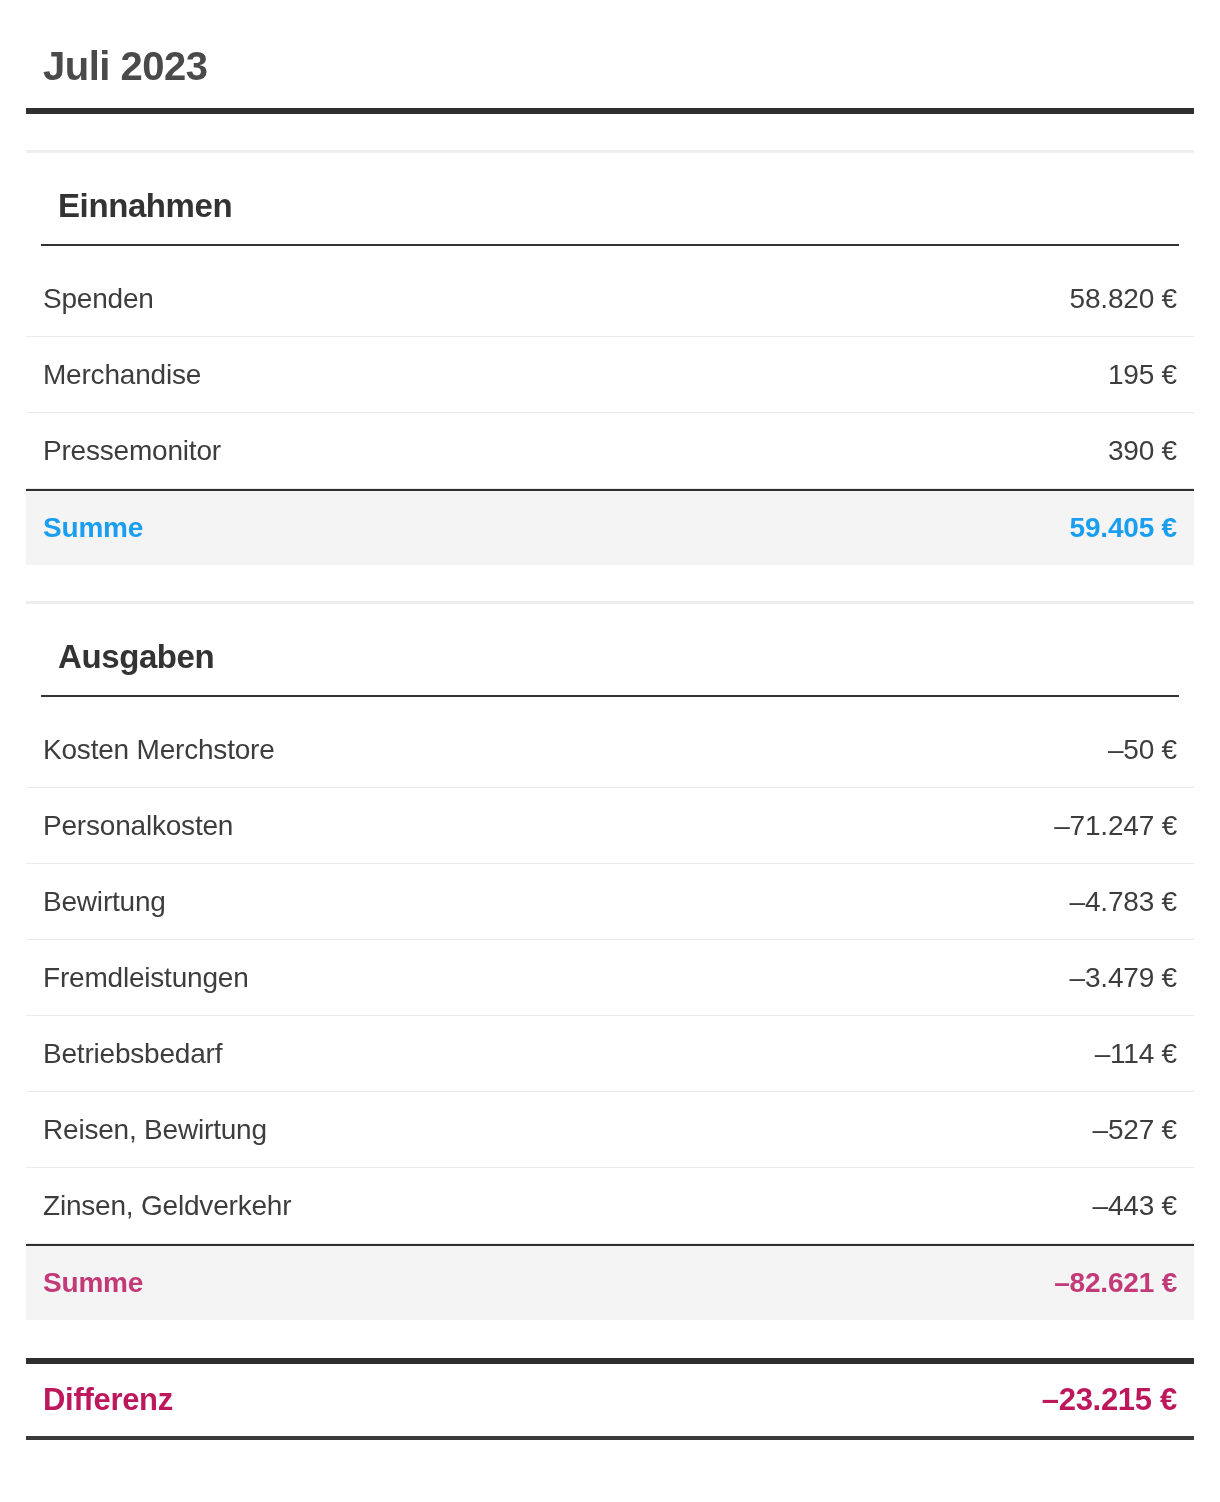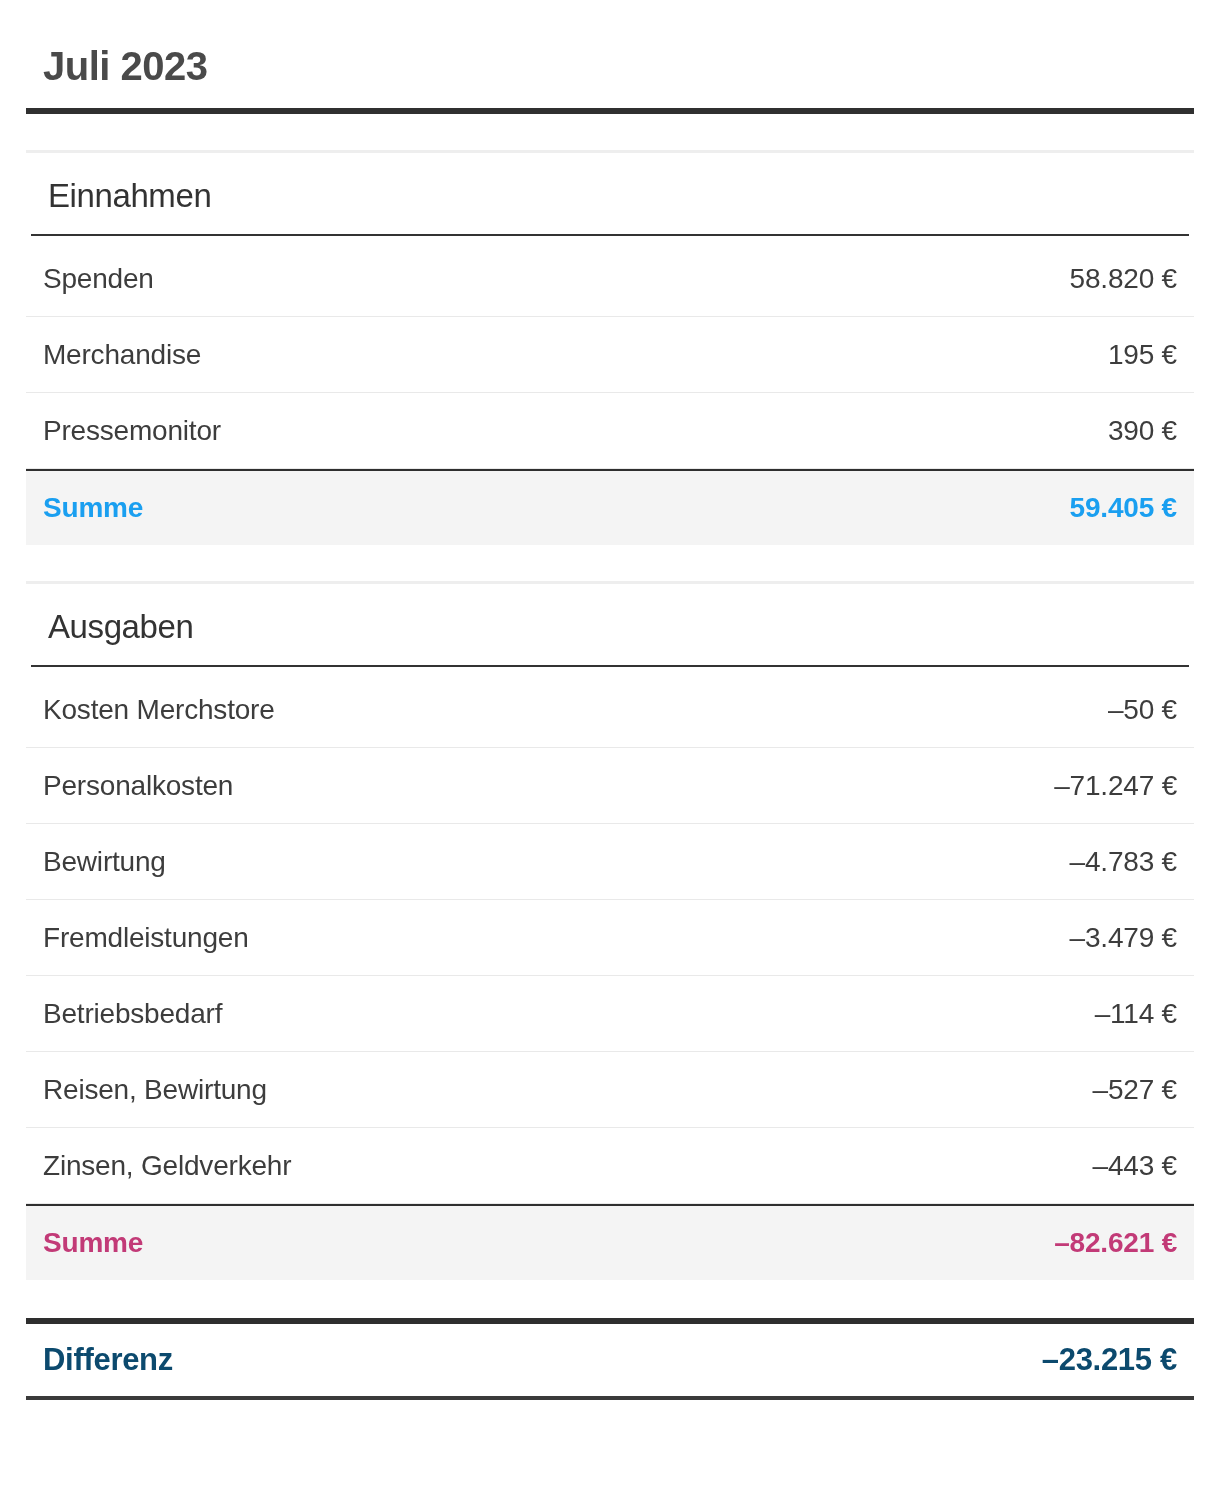--- a/index.html
+++ b/index.html
@@ -27,27 +27,27 @@
     color: #4a4a4a;
     letter-spacing: -0.5px;
     border-bottom: 6px solid #303030;
   }
   
   .section {
     margin-top: 36px;
     border-top: 3px solid #eeeeee;
   }
   .section-heading {
-    margin: 5px;
+    margin: 15px;
     height: 78px;
     display: flex;
     align-items: center;
     padding: 0 17px;
     font-size: 33px;
-    font-weight: normal;
+    font-weight: bold;
     color: #333333;
     letter-spacing: -0.4px;
     border-bottom: 2px solid #333333;
   }
   .row {
     height: 76px;
     display: flex;
     align-items: center;
     justify-content: space-between;
     padding: 9px 17px;
@@ -75,21 +75,21 @@
     margin-top: 38px;
     height: 82px;
     display: flex;
     align-items: center;
     justify-content: space-between;
     padding: 0 17px;
     border-top: 6px solid #2e2e2e;
     border-bottom: 4px solid #3a3a3a;
     font-size: 31px;
     font-weight: bold;
-    color: #0c4a6e;
+    color: #be185d;
     letter-spacing: -0.3px;
   }
   .value { text-align: right; white-space: nowrap; }
   .label { white-space: nowrap; }
 </style>
 </head>
 <body>
 
 <div class="page">
 

